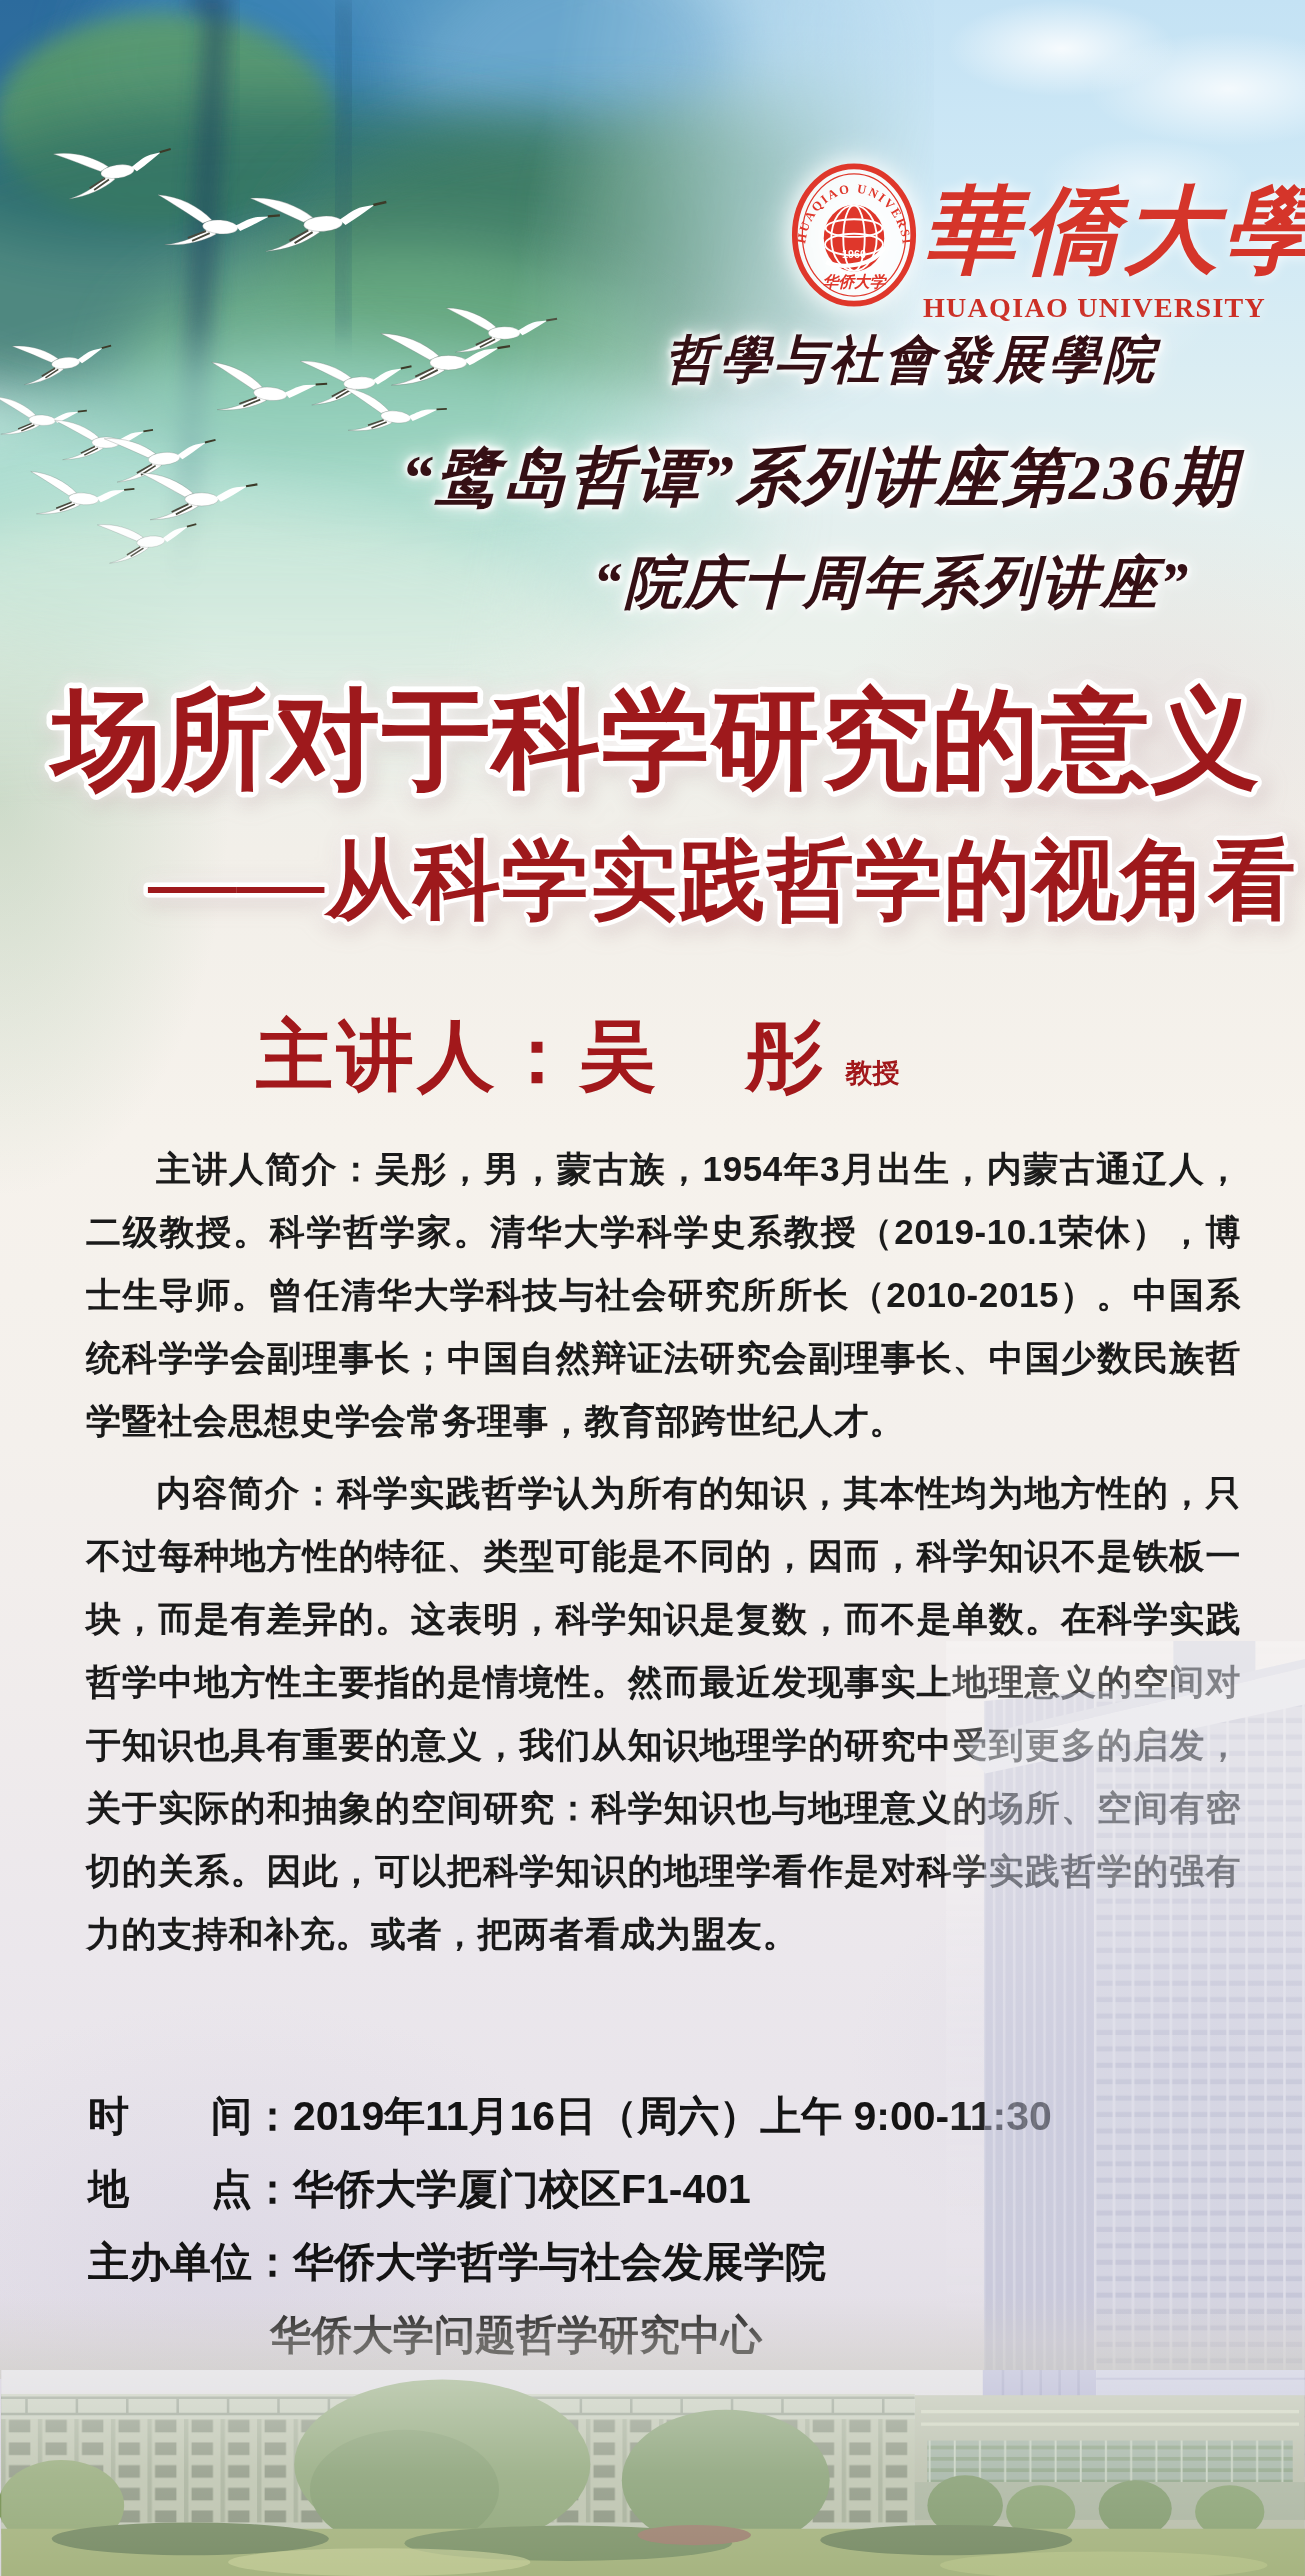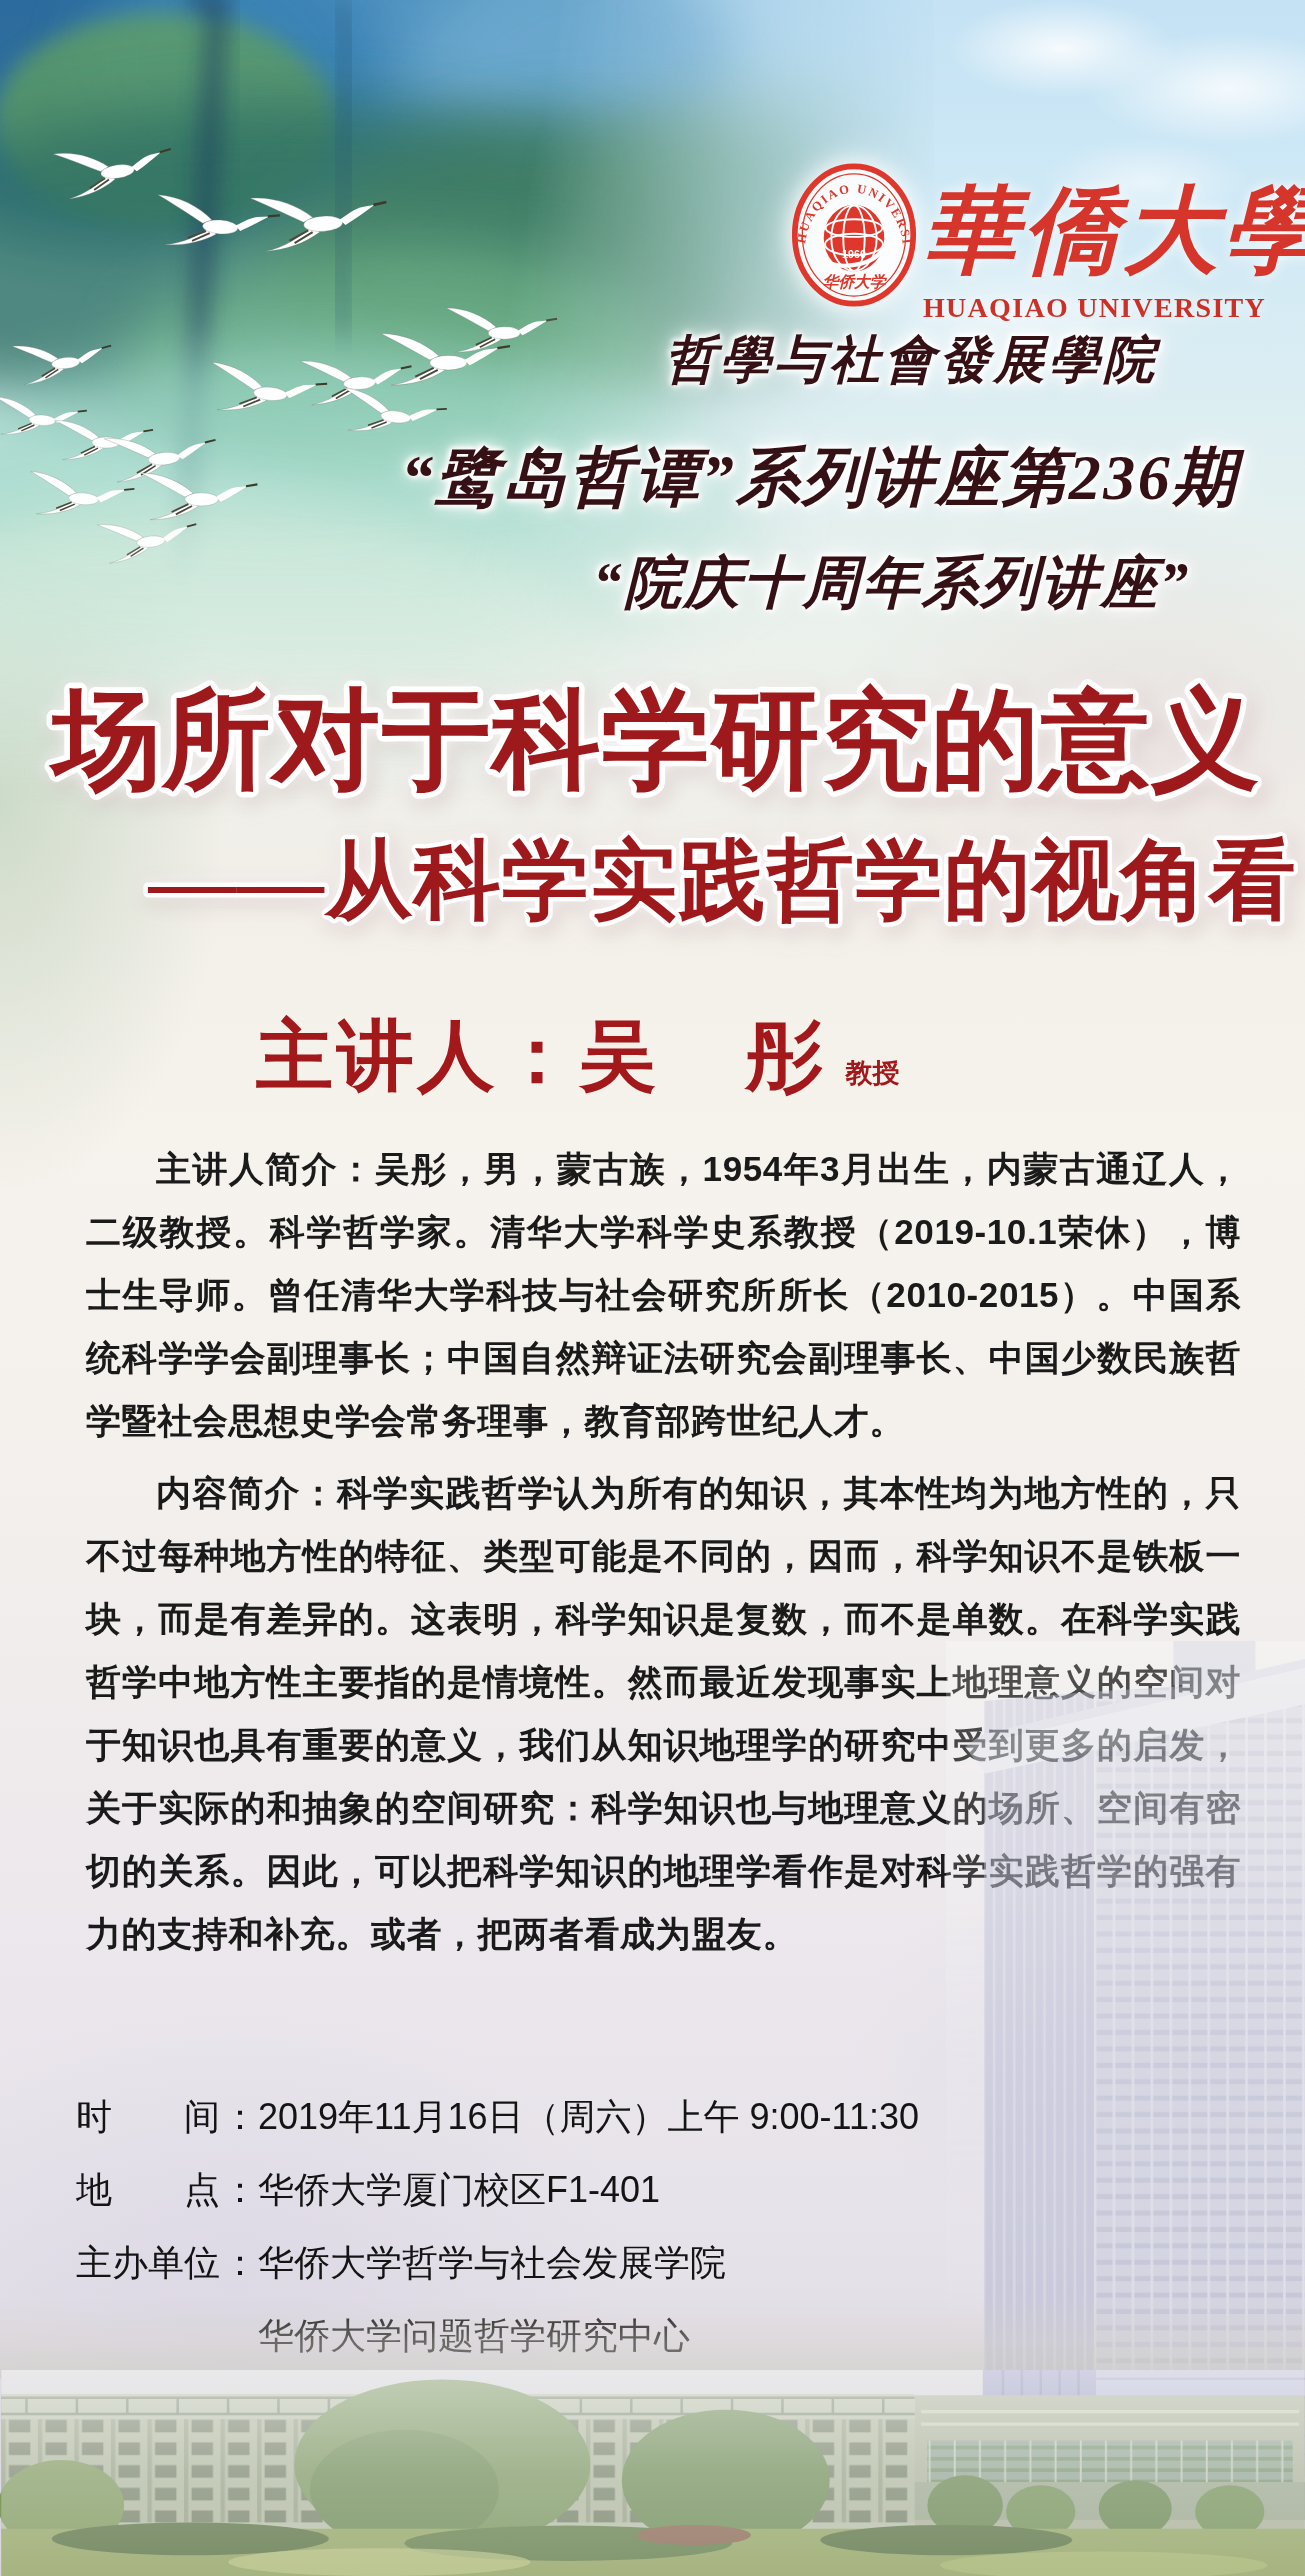--- a/index.html
+++ b/index.html
@@ -57,21 +57,21 @@
   .host{top:1939px;}
   .p-label,.p-name{font-size:77px;letter-spacing:3.8px;}
   .p-name{letter-spacing:6.3px;}
   .p-suffix{font-size:27px;margin-left:16.4px;}
   
   .para{left:74px;width:1155px;margin:12px;color:#1a1a1a;font-size:35px;line-height:63px;
     font-weight:600;text-align:justify;text-indent:2em;letter-spacing:0.6px;}
   .bio{top:1125px;}
   .abstract{top:1449px;}
   
-  .details{left:76px;top:2080px;color:#141414;font-weight:400;font-size:36px;}
+  .details{left:88px;top:2080px;color:#141414;font-weight:700;font-size:41px;}
   .d-row{line-height:73px;white-space:nowrap;}
   .d-label{display:inline-block;min-width:146px;}
   .d-colon{display:inline-block;min-width:36px;}
   
   .tower{left:946px;top:1641px;opacity:.52;}
   .campus{left:0;top:2370px;}
   .photo-fade{left:0;top:2297px;width:1306px;height:82px;
     background:linear-gradient(180deg,rgba(223,217,226,0) 0%,rgba(214,210,206,.45) 55%,rgba(203,203,190,.55) 100%);}
 </style>
 </head>

